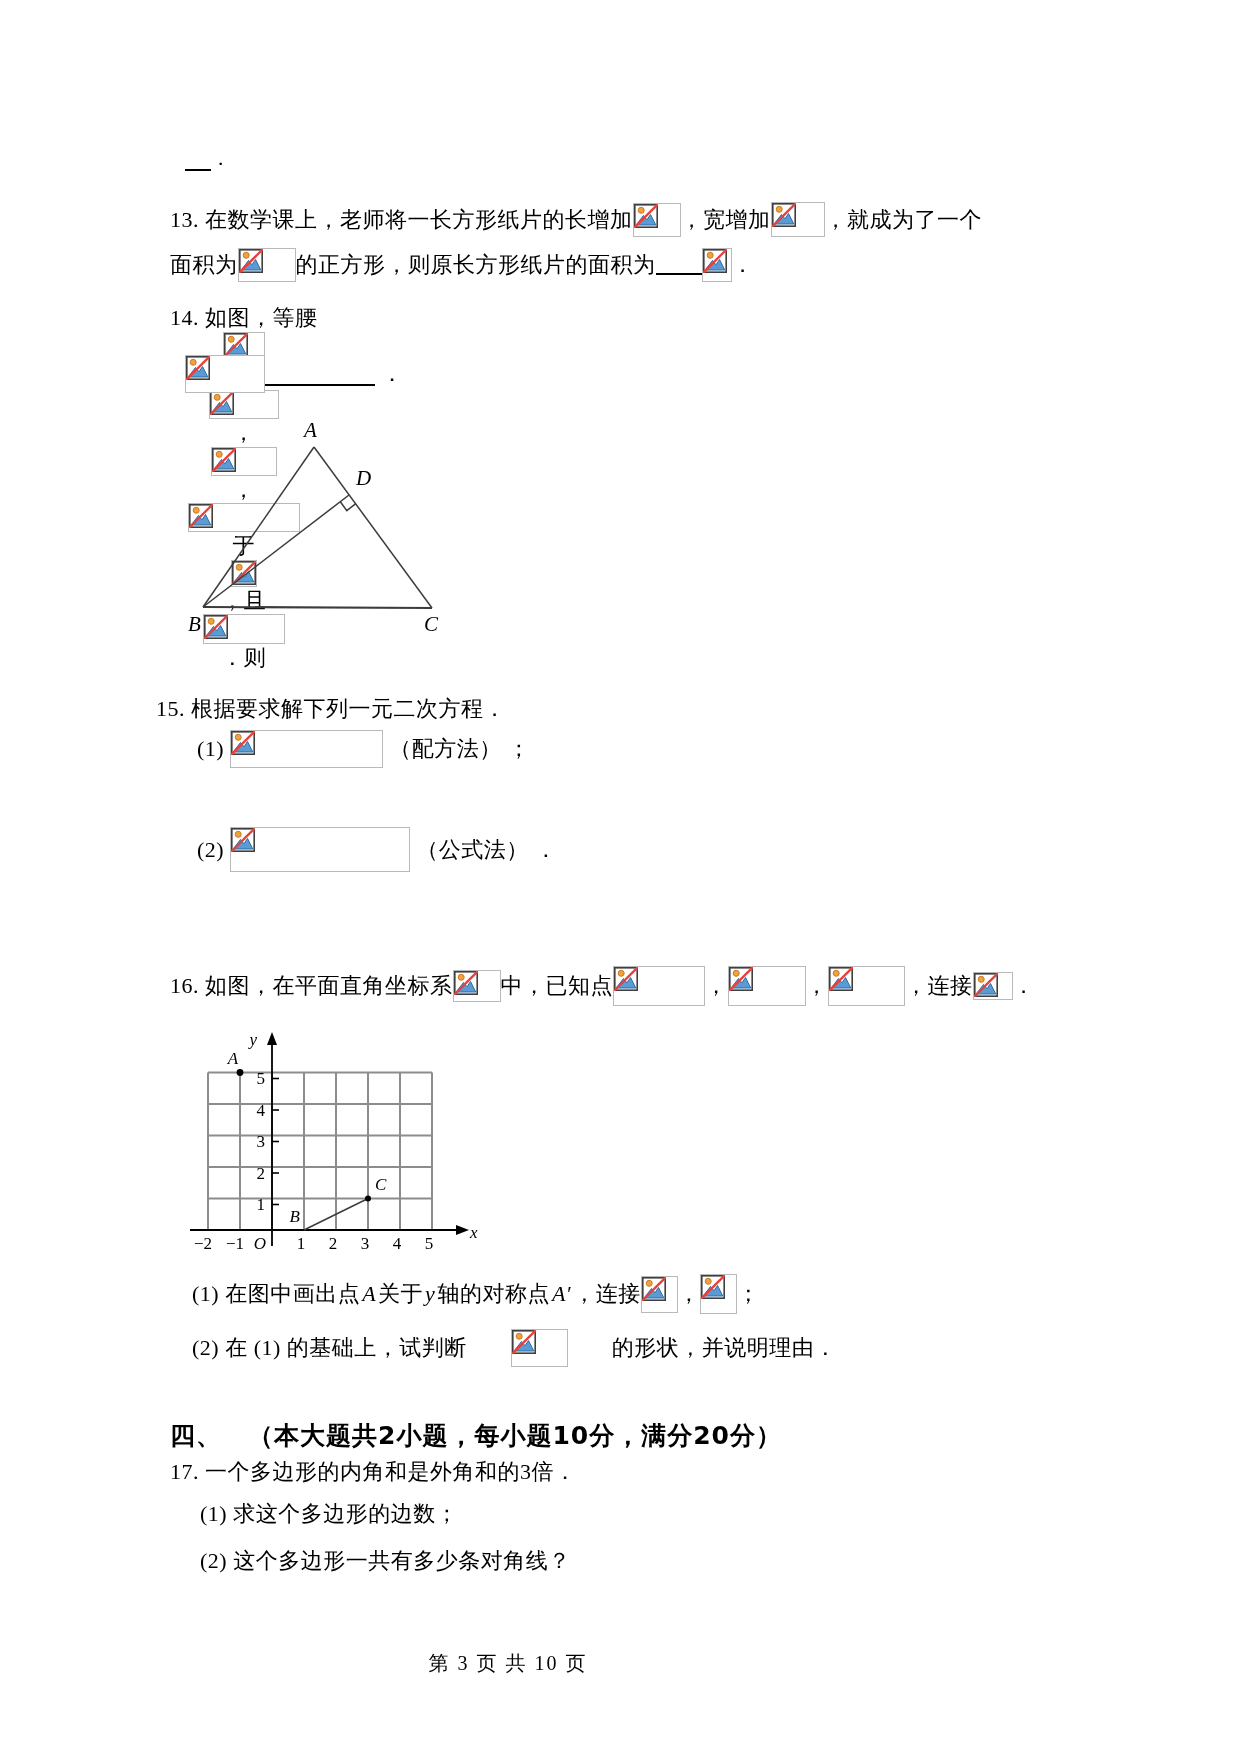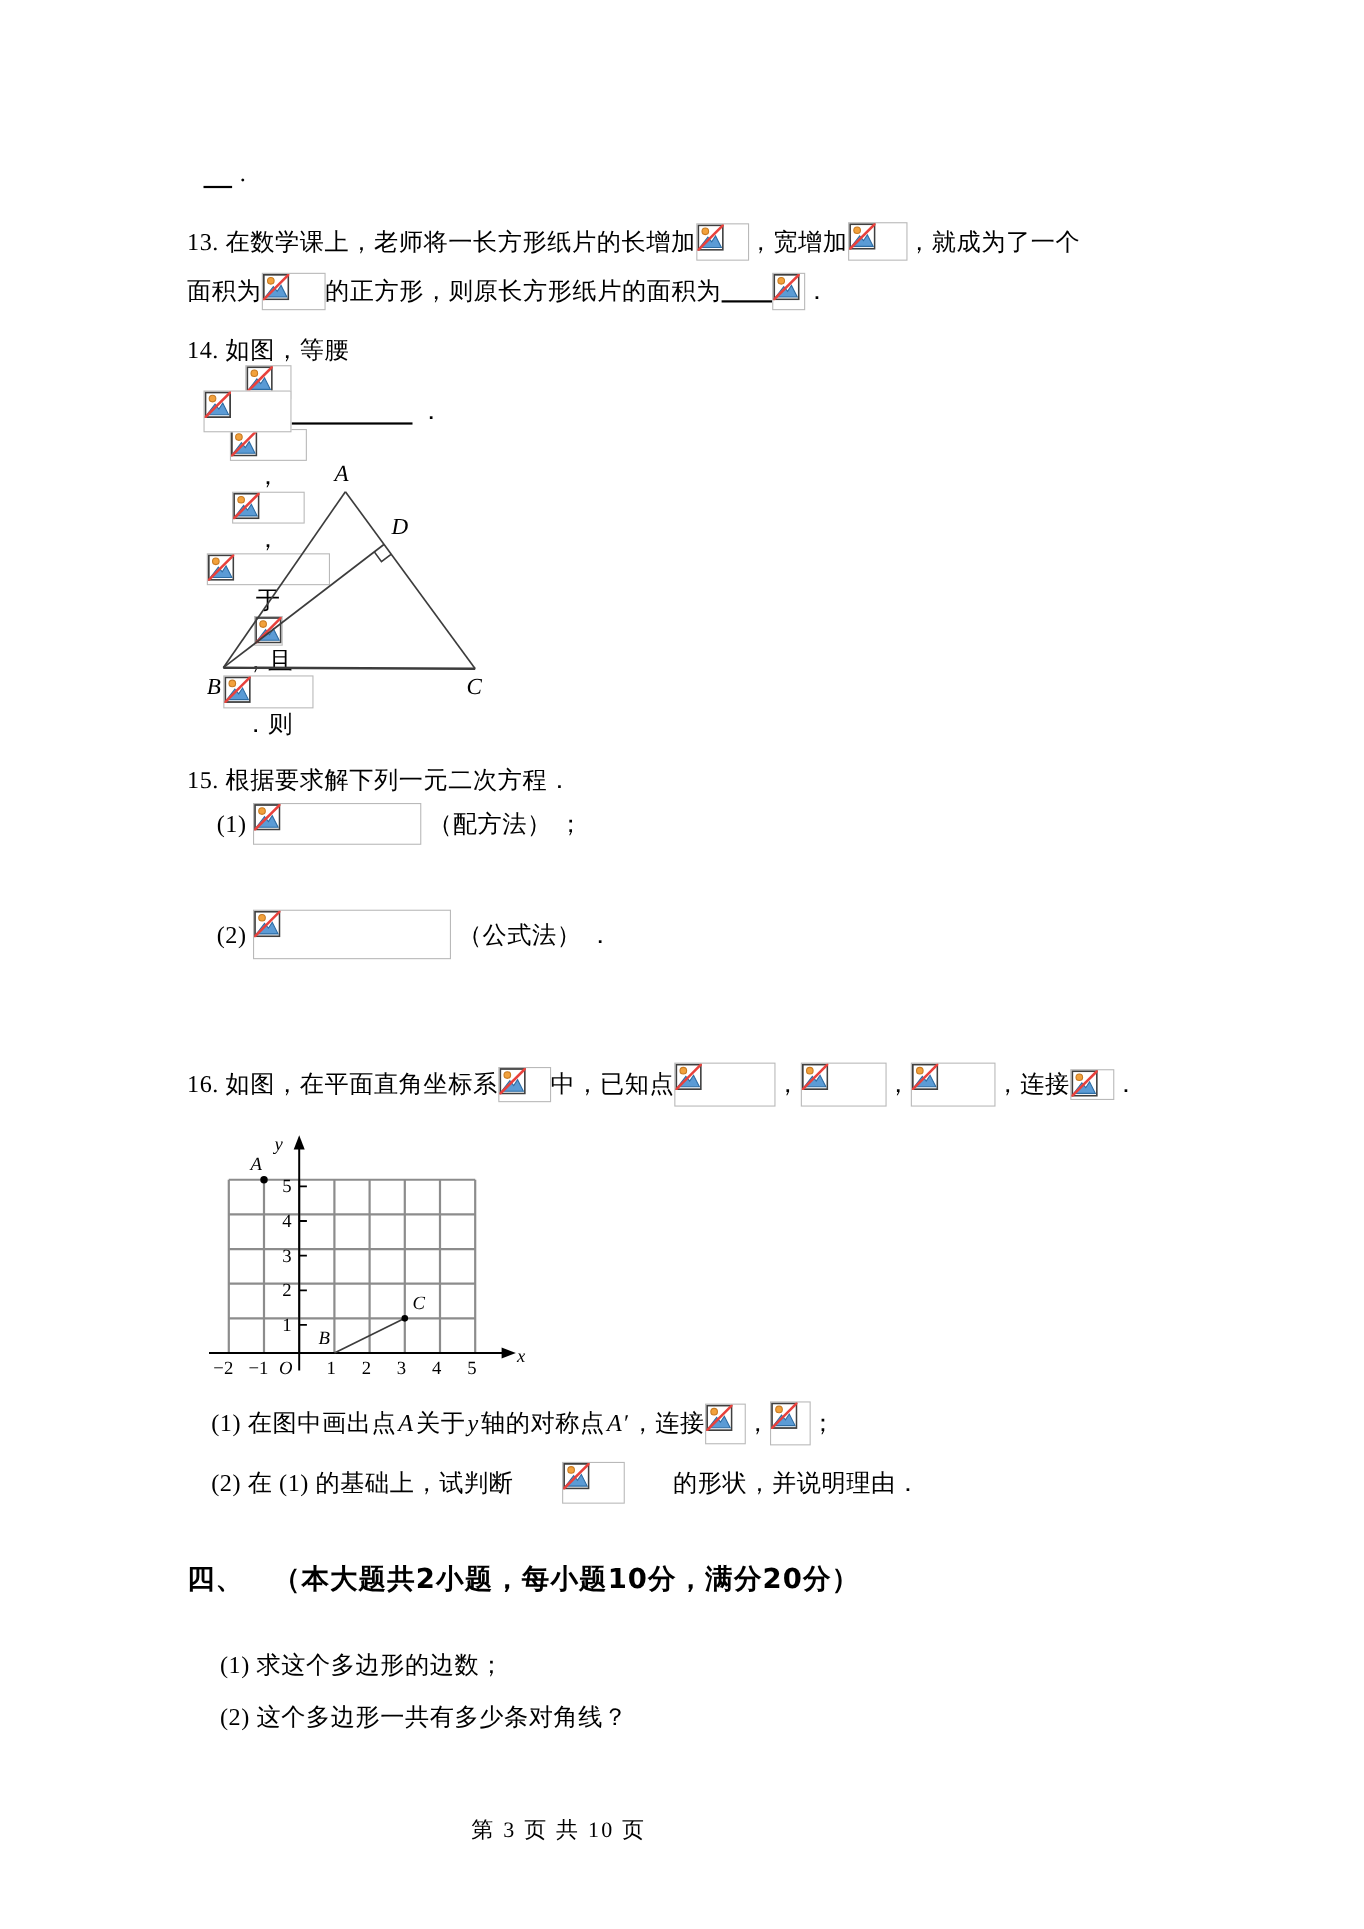--- a/index.html
+++ b/index.html
@@ -120,21 +120,21 @@
       <line x1="25" y1="192" x2="254" y2="193" stroke-width="2.2"></line>
       <line x1="25" y1="192" x2="171" y2="80"></line>
       <polyline points="162.3,86.7 168.8,95.6 177.5,88.9"></polyline>
     </g>
     <text class="flab" x="126" y="22">A</text>
     <text class="flab" x="10" y="216">B</text>
     <text class="flab" x="246" y="216">C</text>
     <text class="flab" x="178" y="70">D</text>
   </svg>
 
-  <div class="line" style="left:170px;top:695px;">15. 根据要求解下列一元二次方程．</div>
+  <div class="line" style="left:156px;top:695px;">15. 根据要求解下列一元二次方程．</div>
   <div class="line" style="left:197px;top:730px;"><span class="run">(1) </span><span class="ph" style="width: 153px; height: 38px;">
   <svg width="24" height="24" viewBox="0 0 24 24">
     <rect x="0.8" y="0.8" width="22.4" height="22.4" fill="#ffffff" stroke="#3f3f3f" stroke-width="1.6"></rect>
     <circle cx="7.2" cy="6.3" r="3" fill="#f2a13c" stroke="#c97b22" stroke-width="1"></circle>
     <path d="M2.2 21 L9.5 11.5 L13 15.8 L16.5 10.5 L21.8 21 Z" fill="#5b9bd5" stroke="#2e6da4" stroke-width="1"></path>
     <line x1="-0.5" y1="24.5" x2="24.5" y2="-0.5" stroke="#e8413c" stroke-width="2.3"></line>
   </svg>
 </span><span class="run"> （配方法） ；</span></div>
   <div class="line" style="left:197px;top:827px;"><span class="run">(2) </span><span class="ph" style="width: 180px; height: 45px;">
   <svg width="24" height="24" viewBox="0 0 24 24">
@@ -251,18 +251,19 @@
   <div class="line" style="left:192px;top:1329px;gap:44px;"><span class="run">(2) 在 (1) 的基础上，试判断</span><span class="ph" style="width: 57px; height: 38px;">
   <svg width="24" height="24" viewBox="0 0 24 24">
     <rect x="0.8" y="0.8" width="22.4" height="22.4" fill="#ffffff" stroke="#3f3f3f" stroke-width="1.6"></rect>
     <circle cx="7.2" cy="6.3" r="3" fill="#f2a13c" stroke="#c97b22" stroke-width="1"></circle>
     <path d="M2.2 21 L9.5 11.5 L13 15.8 L16.5 10.5 L21.8 21 Z" fill="#5b9bd5" stroke="#2e6da4" stroke-width="1"></path>
     <line x1="-0.5" y1="24.5" x2="24.5" y2="-0.5" stroke="#e8413c" stroke-width="2.3"></line>
   </svg>
 </span><span class="run">的形状，并说明理由．</span></div>
 
   <div class="line heading" style="left:170px;top:1420px;">四、　（本大题共2小题，每小题10分，满分20分）</div>
+  <div class="line" style="left:170px;top:1458px;">17. 一个多边形的内角和是外角和的3倍．</div>
   <div class="line" style="left:200px;top:1500px;">(1) 求这个多边形的边数；</div>
   <div class="line" style="left:200px;top:1547px;">(2) 这个多边形一共有多少条对角线？</div>
 
   <div class="footer" style="top:1650px;">第 3 页 共 10 页</div>
 
 </div>
 
 </body></html>

